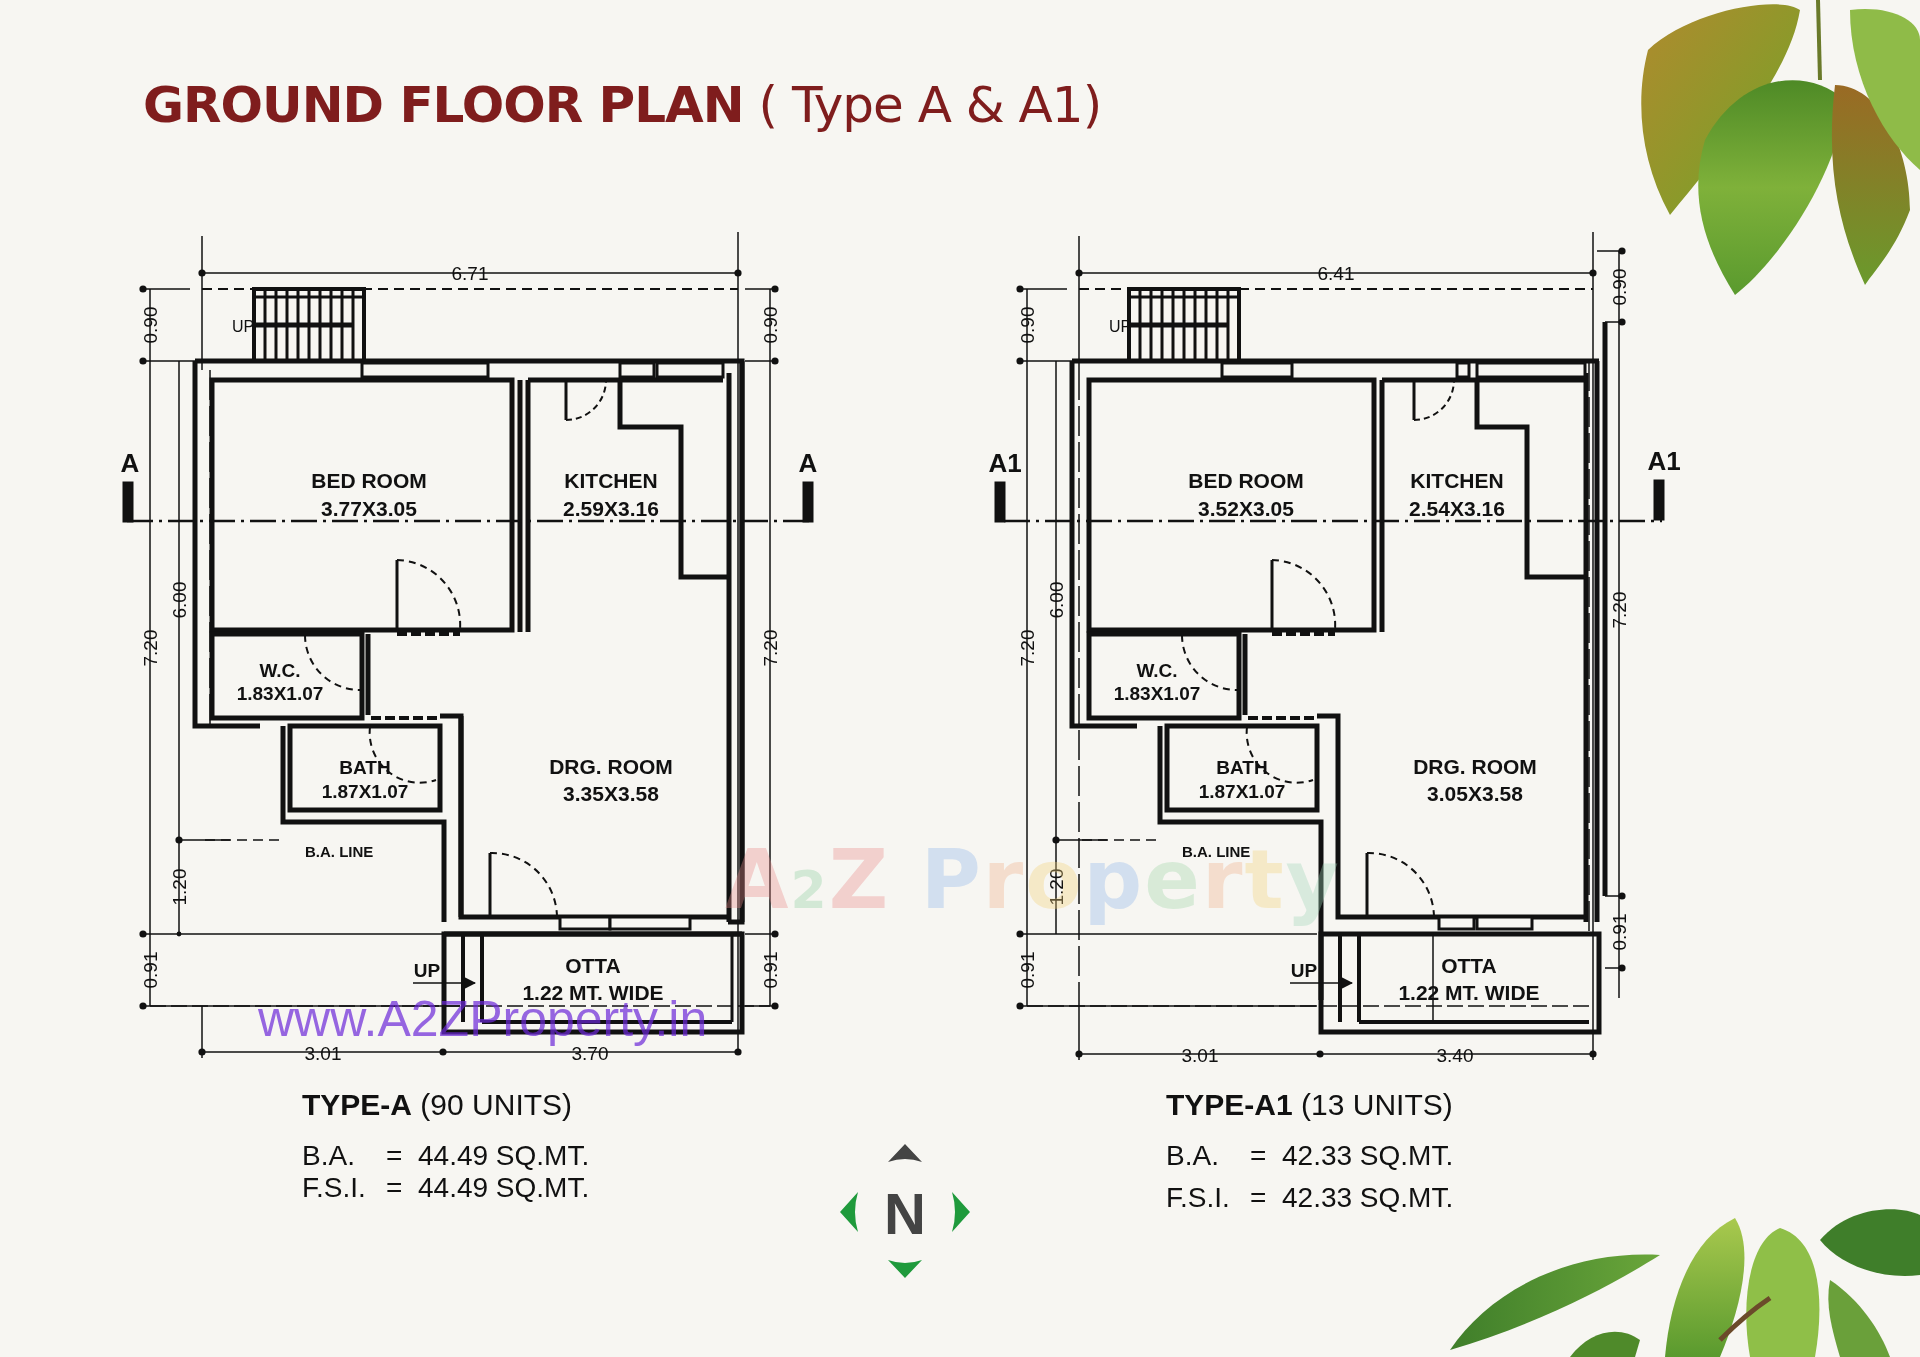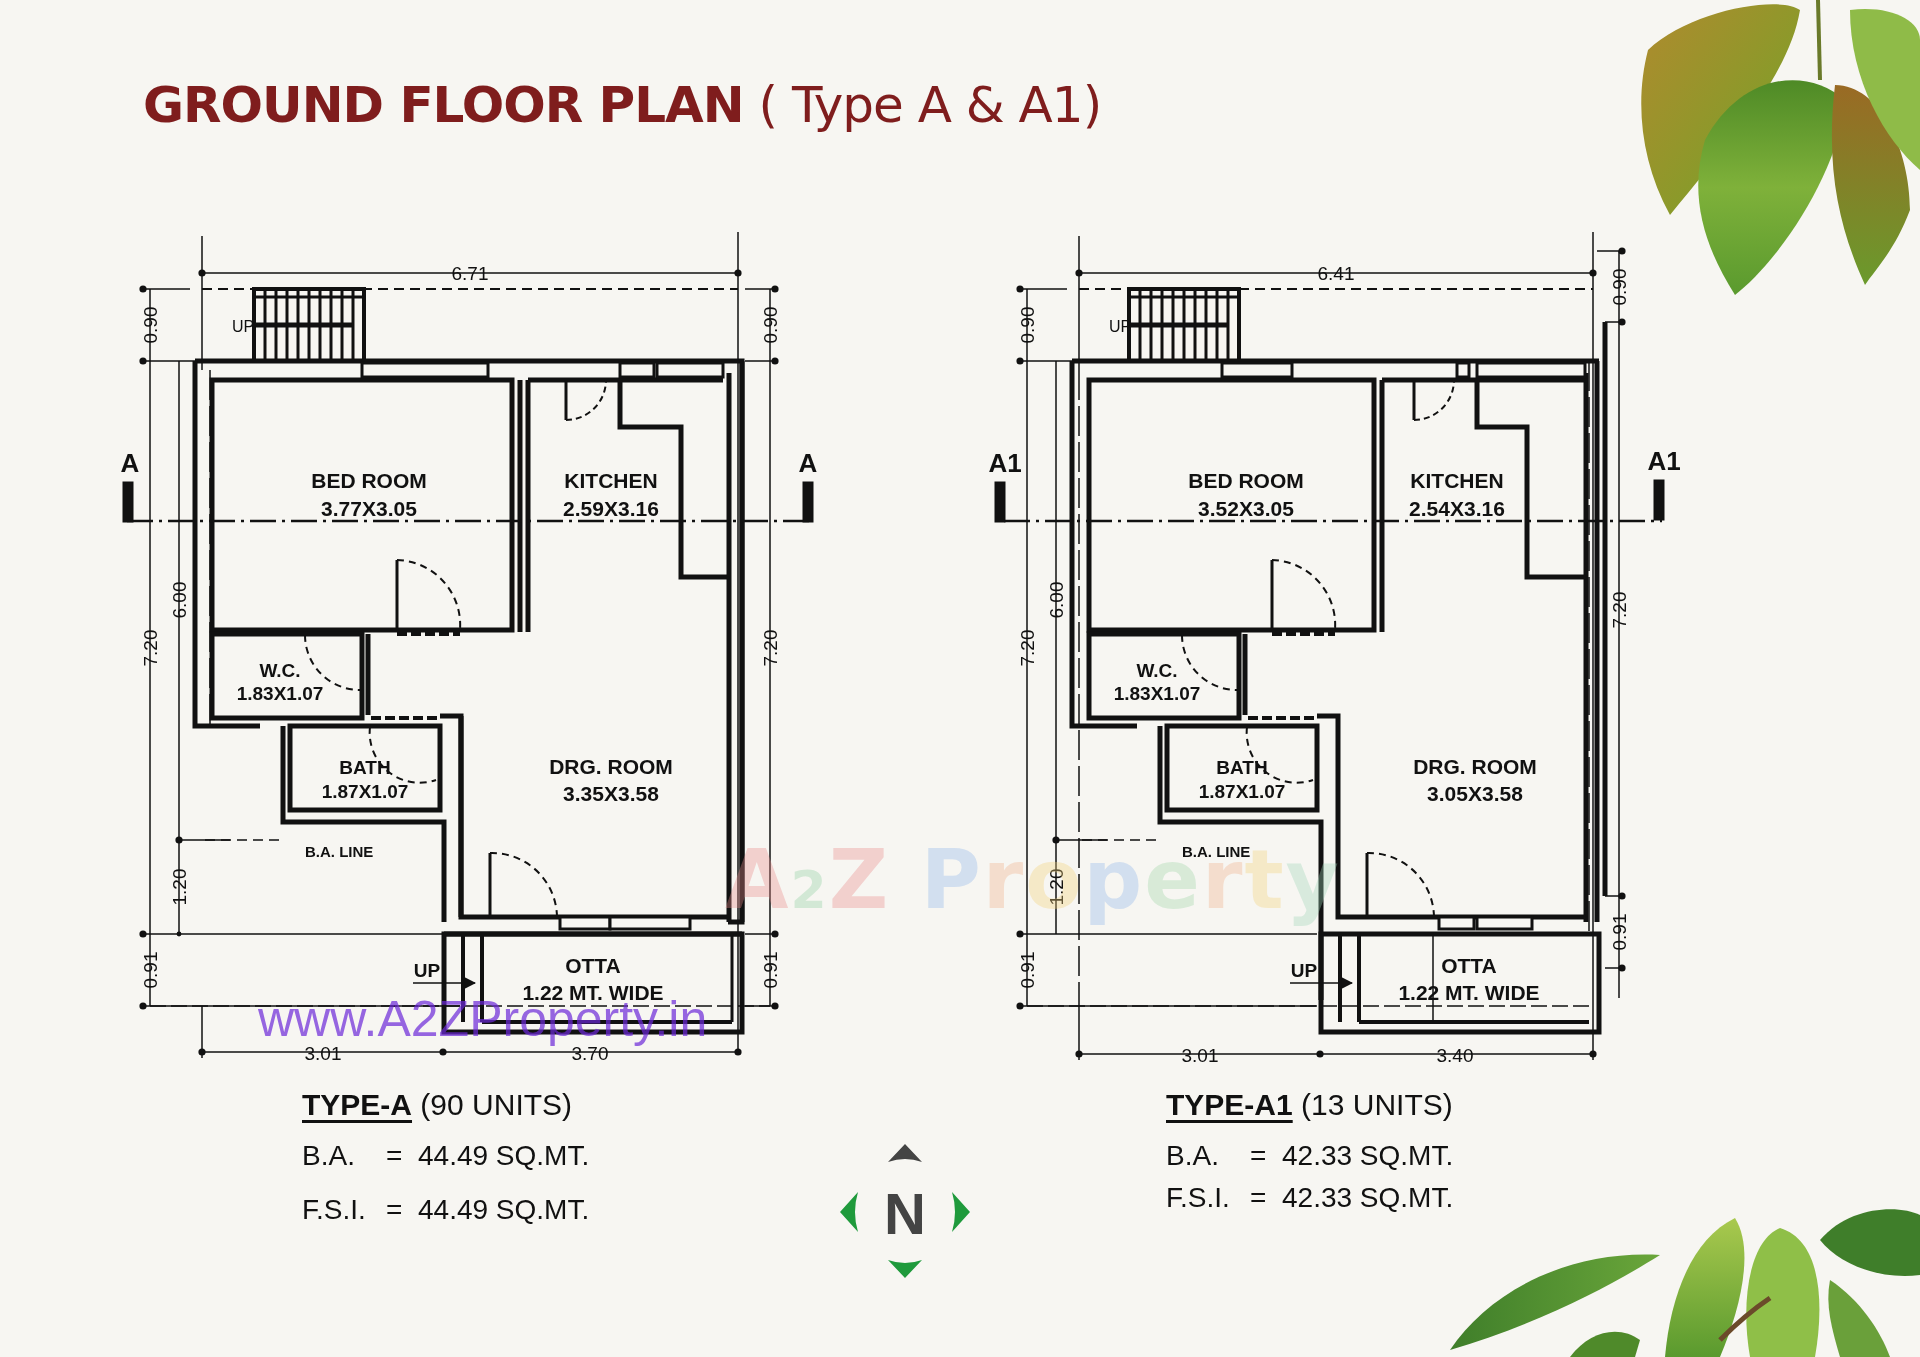--- a/index.html
+++ b/index.html
@@ -7,21 +7,21 @@
   .title{position:absolute;left:143px;top:76px;font-family:"DejaVu Sans",sans-serif;font-size:50px;color:#7f1d1d;letter-spacing:-1px;white-space:nowrap;}
   .title .bold{font-weight:bold;}
   .title .light{font-weight:normal;}
   svg.plan{position:absolute;left:0;top:0;}
   .dimtxt{font-family:"Liberation Sans",sans-serif;font-size:19px;fill:#111;}
   .roomtxt{font-family:"Liberation Sans",sans-serif;font-size:21px;font-weight:bold;fill:#111;text-anchor:middle;}
   .smalltxt{font-family:"Liberation Sans",sans-serif;font-size:15px;font-weight:bold;fill:#111;}
   .sectxt{font-family:"Liberation Sans",sans-serif;font-size:26px;font-weight:bold;fill:#111;}
   .info{position:absolute;font-family:"Liberation Sans",sans-serif;color:#111;}
   .info .type{font-size:30px;white-space:nowrap;}
-  .info .type b{text-decoration:underline;text-underline-offset:5px;}
+  .info .type b{text-underline-offset:5px;}
   .info .row{font-size:28px;margin-top:18px;white-space:pre;}
   .watermark1{position:absolute;left:725px;top:832px;font-family:"DejaVu Sans",sans-serif;font-weight:bold;font-size:82px;opacity:0.35;white-space:nowrap;letter-spacing:2px;}
   .watermark2{position:absolute;left:258px;top:990px;font-family:"Liberation Sans",sans-serif;font-size:50px;color:#6d28d9;opacity:0.7;white-space:nowrap;}
   .compass{position:absolute;left:838px;top:1142px;width:134px;height:140px;}
   .leaf{position:absolute;}
 </style>
 </head>
 <body>
 
 <div class="title">
@@ -336,21 +336,21 @@
     <text class="roomtxt" x="427" y="977" style="font-size:19px">UP</text>
   </g>
 </svg>
 
 <div class="watermark1" id="wm1"><span style="color: rgb(233, 138, 138);">A</span><span style="color: rgb(143, 208, 160); font-size: 52px;">2</span><span style="color: rgb(233, 138, 138);">Z</span><span style="color: rgb(255, 255, 255);"> </span><span style="color: rgb(143, 181, 234);">P</span><span style="color: rgb(240, 176, 138);">r</span><span style="color: rgb(243, 210, 122);">o</span><span style="color: rgb(143, 181, 234);">p</span><span style="color: rgb(159, 214, 168);">e</span><span style="color: rgb(240, 176, 138);">r</span><span style="color: rgb(243, 210, 122);">t</span><span style="color: rgb(159, 214, 184);">y</span></div>
 <div class="watermark2">www.A2ZProperty.in</div>
 
 <div class="info" style="left:302px;top:1088px;">
   <div class="type"><b>TYPE-A</b><span> (90 UNITS)</span></div>
   <div class="row"><span style="display:inline-block;width:84px">B.A.</span><span style="display:inline-block;width:32px">=</span><span>44.49 SQ.MT.</span></div>
-  <div class="row" style="margin-top:22px"><span style="display:inline-block;width:84px">F.S.I.</span><span style="display:inline-block;width:32px">=</span><span>44.49 SQ.MT.</span></div>
+  <div class="row" style="margin-top:0"><span style="display:inline-block;width:84px">F.S.I.</span><span style="display:inline-block;width:32px">=</span><span>44.49 SQ.MT.</span></div>
 </div>
 
 <div class="info" style="left:1166px;top:1088px;">
   <div class="type"><b>TYPE-A1</b><span> (13 UNITS)</span></div>
   <div class="row"><span style="display:inline-block;width:84px">B.A.</span><span style="display:inline-block;width:32px">=</span><span>42.33 SQ.MT.</span></div>
   <div class="row" style="margin-top:10px"><span style="display:inline-block;width:84px">F.S.I.</span><span style="display:inline-block;width:32px">=</span><span>42.33 SQ.MT.</span></div>
 </div>
 
 <svg class="compass" viewBox="0 0 134 140">
   <path d="M67 2 L84 20 Q67 14 50 20 Z" fill="#444"></path>

